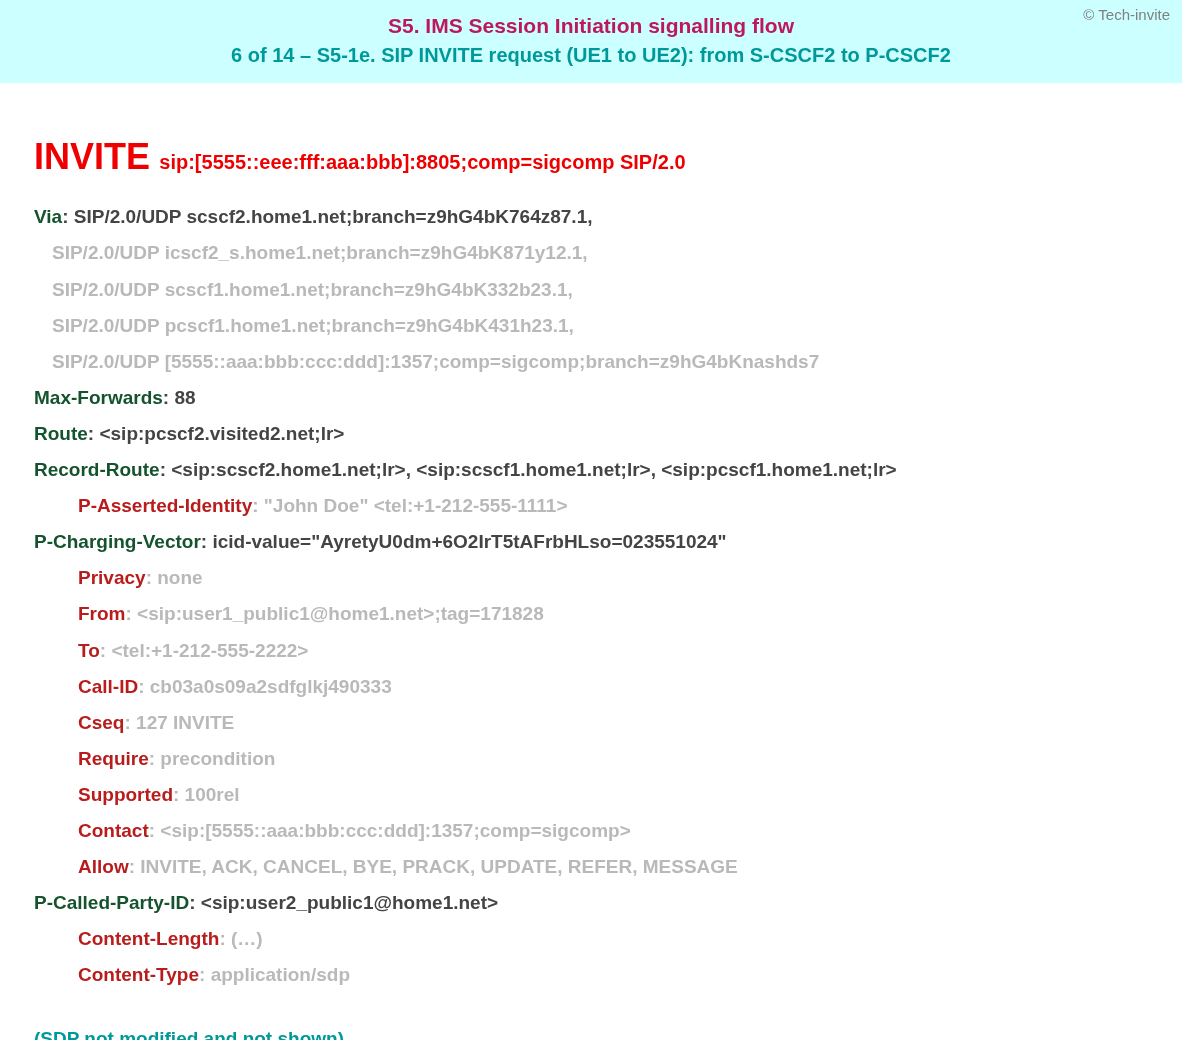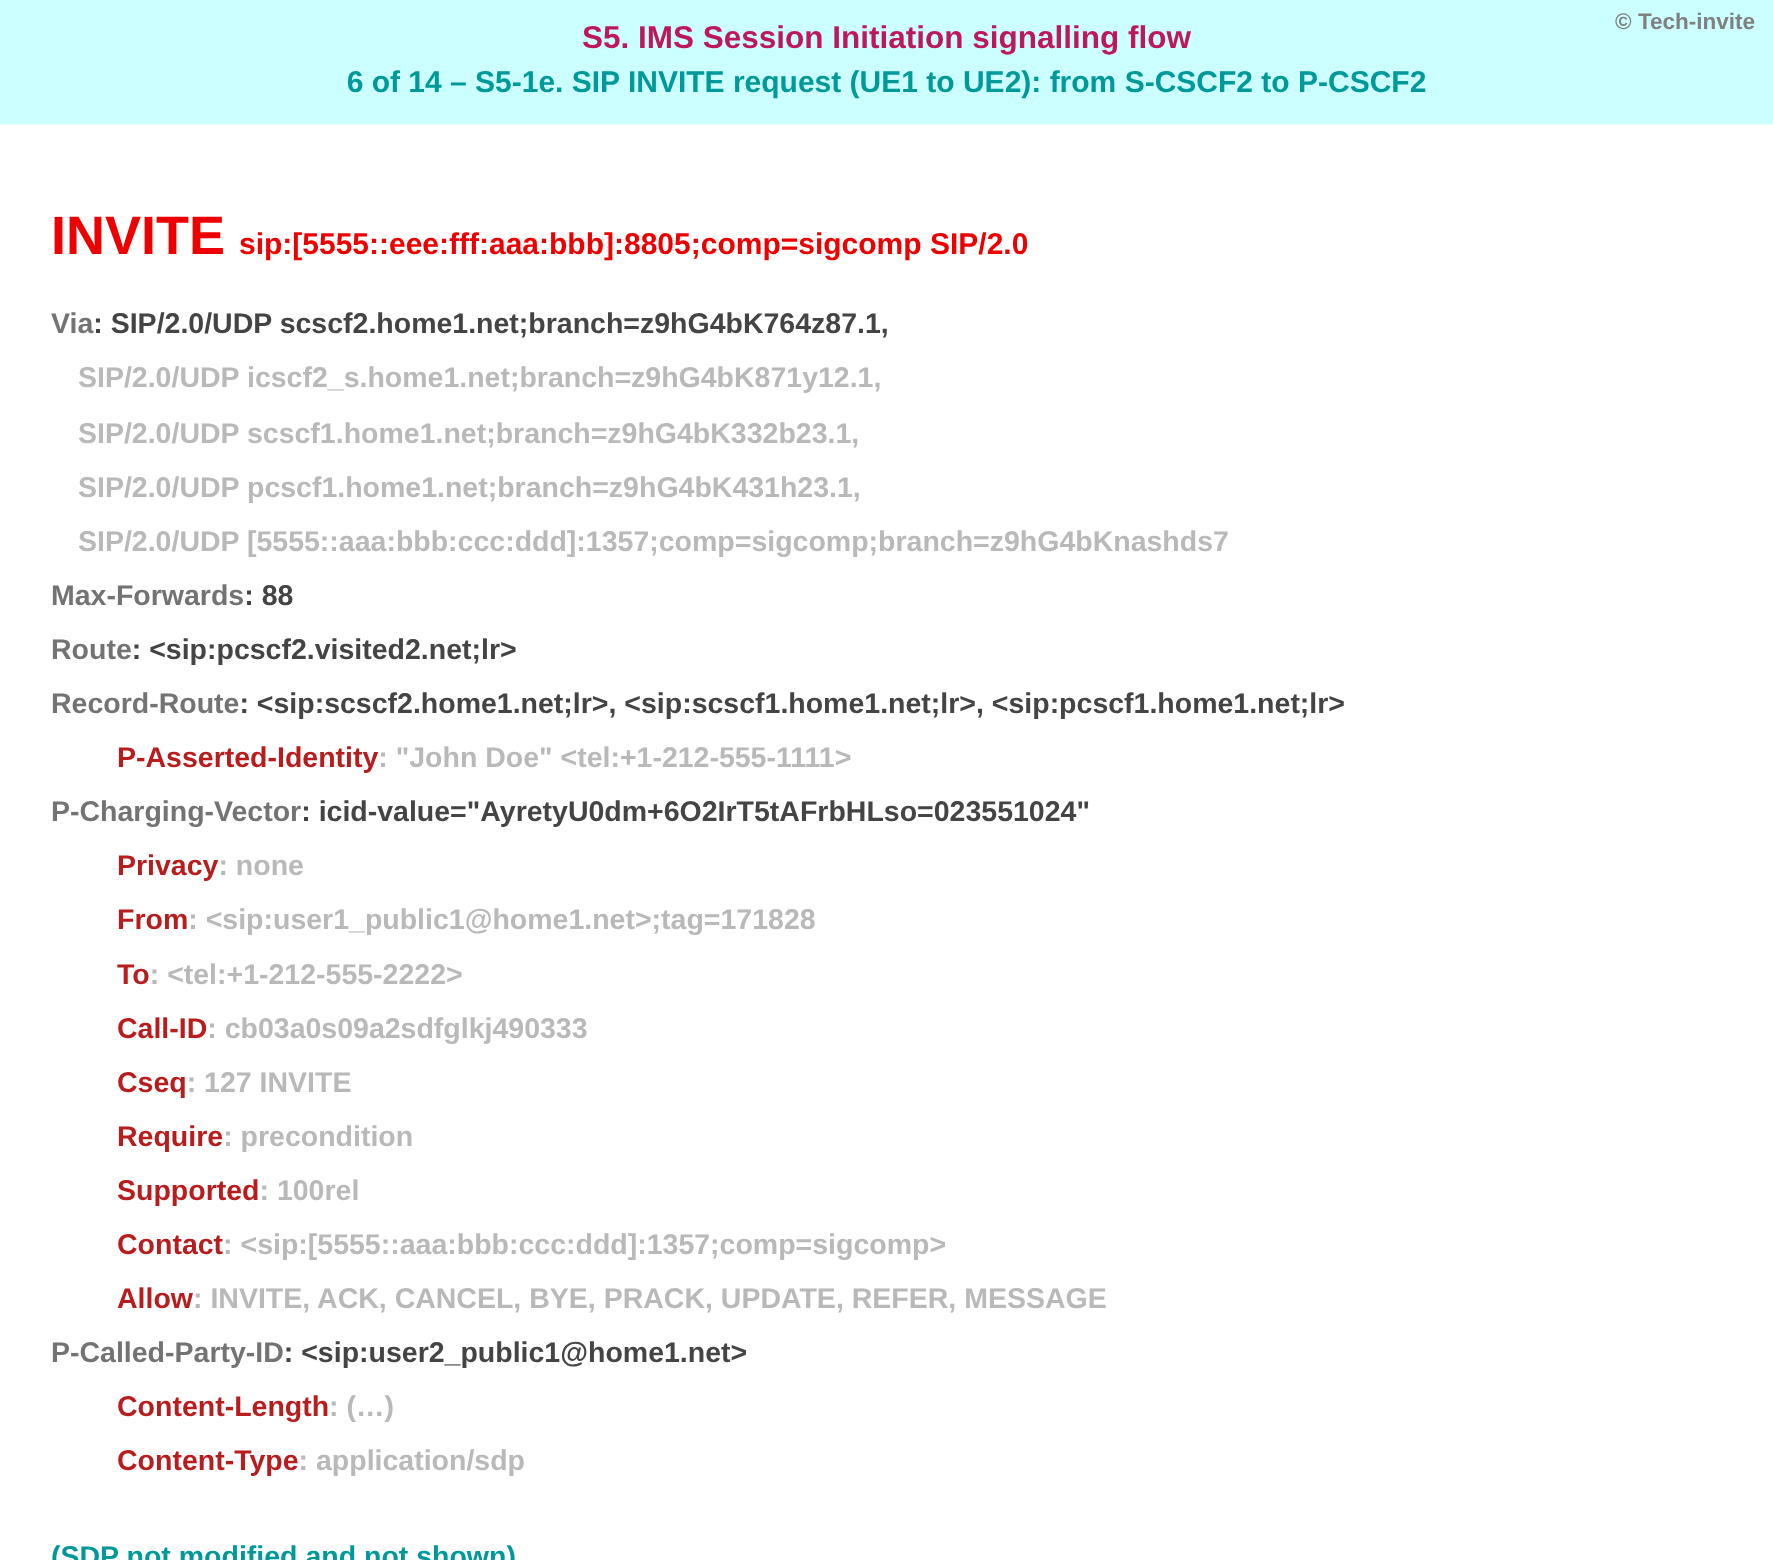--- a/index.html
+++ b/index.html
@@ -14,21 +14,21 @@
     position: relative;
     padding: 14px 0 16px 0;
     text-align: center;
   }
   .banner .attrib {
     position: absolute;
     top: 6px;
     right: 12px;
     color: #808080;
     font-size: 15px;
-    font-weight: bold;
+    font-weight: normal;
   }
   .banner h1 {
     margin: 0 0 6px 0;
     color: #be185d;
     font-size: 21px;
     font-weight: bold;
   }
   .banner h2 {
     margin: 0;
     color: #009999;
@@ -51,21 +51,21 @@
     margin-right: 4px;
   }
   .request-line .uri {
     color: #ee0000;
     font-size: 20px;
     font-weight: bold;
   }
   .hdr-row { }
   .hdr-name { }
   .hdr-val { }
-  .blue   { color: #737373; }
+  .blue   { color: #14532d; }
   .dark   { color: #444444; }
   .gray   { color: #b9b9b9; }
   .sky    { color: #b91c1c; margin-left: 44px; }
   .indent { padding-left: 18px; }
   .note {
     color: #009999;
     margin-top: 28px;
   }
 </style>
 </head>

